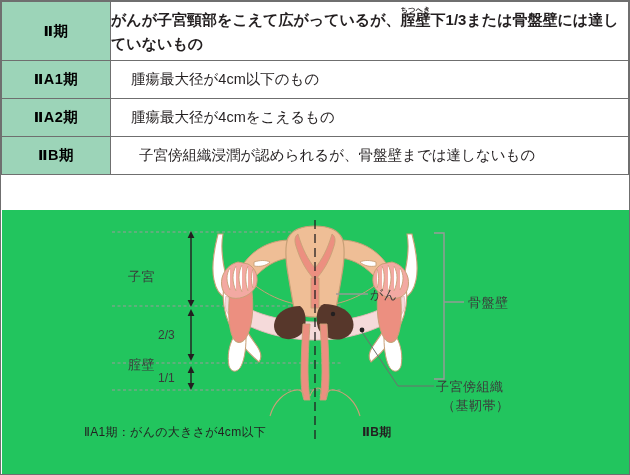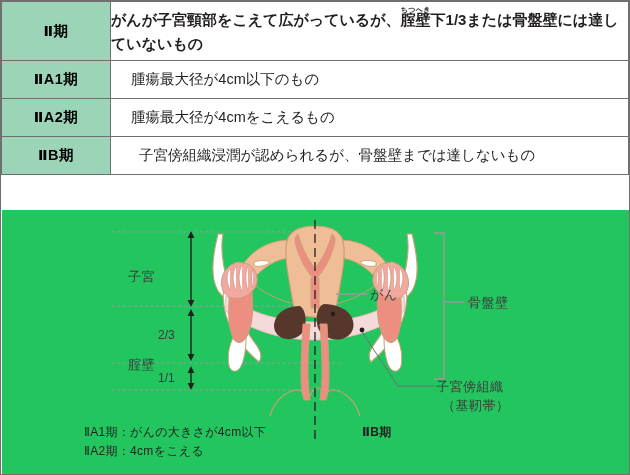--- a/index.html
+++ b/index.html
@@ -299,17 +299,16 @@
     <span class="fig-frac" style="left:156px; top:118px;">2/3</span>
     <span class="fig-frac" style="left:156px; top:161px;">1/1</span>
 
     <span class="fig-label" style="left:368px; top:76px;">がん</span>
     <span class="fig-label" style="left:466px; top:84px;">骨盤壁</span>
 
     <span class="fig-label" style="left:434px; top:168px;">子宮傍組織</span>
     <span class="fig-label" style="left:440px; top:187px;">（基靭帯）</span>
 
     <span class="caption" style="left:82px; top:214px;">ⅡA1期：がんの大きさが4cm以下</span>
-    <span class="caption" style="left:82px; top:233px;">ⅡA2期：4cmをこえる</span>
     <span class="caption" style="left:360px; top:214px; font-weight:bold;">ⅡB期</span>
   </div>
 
 </div>
 
 </body></html>

